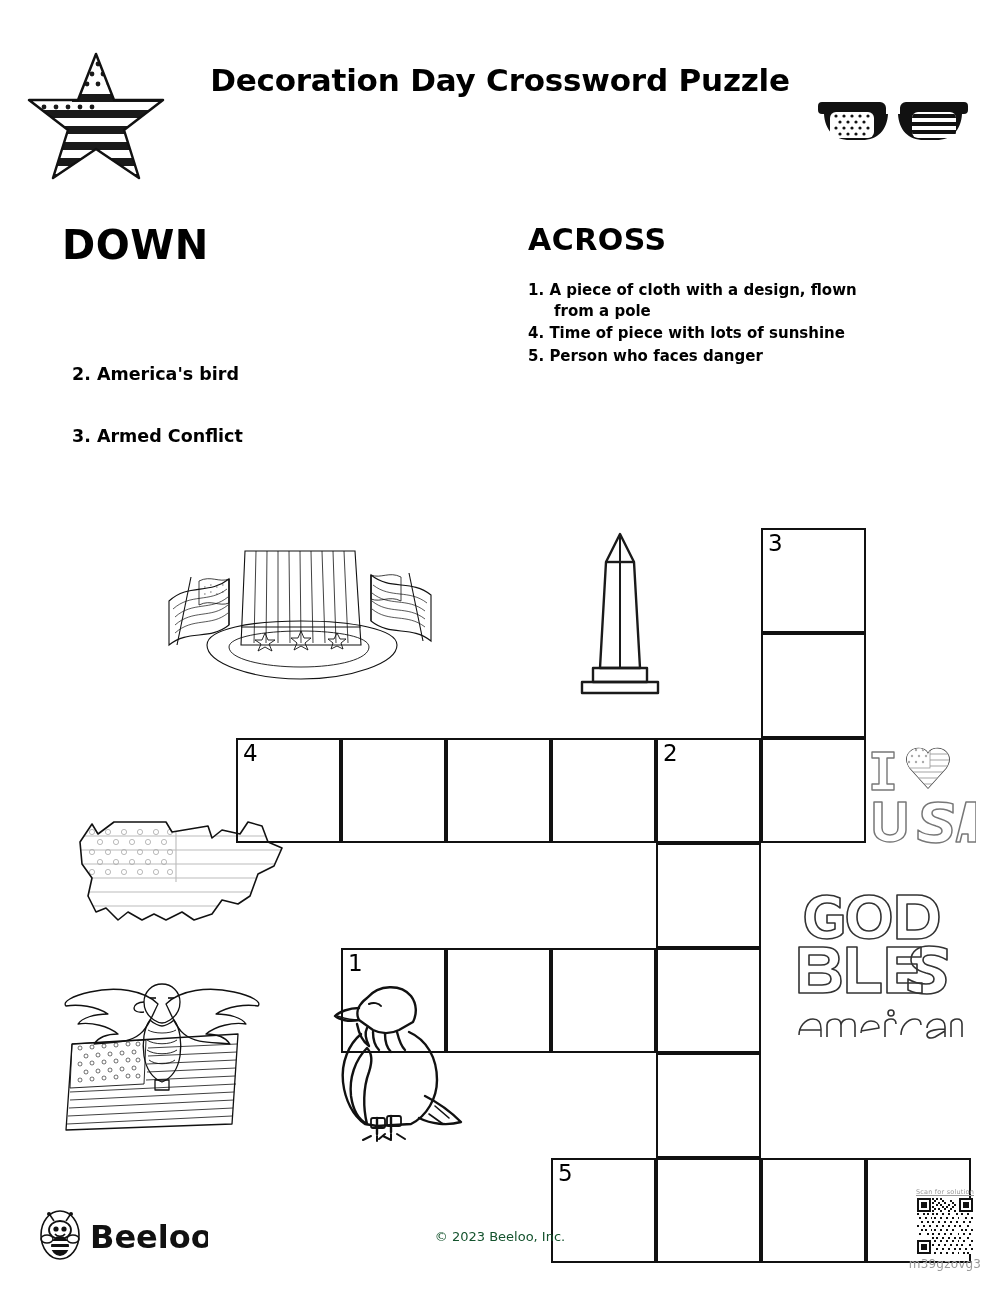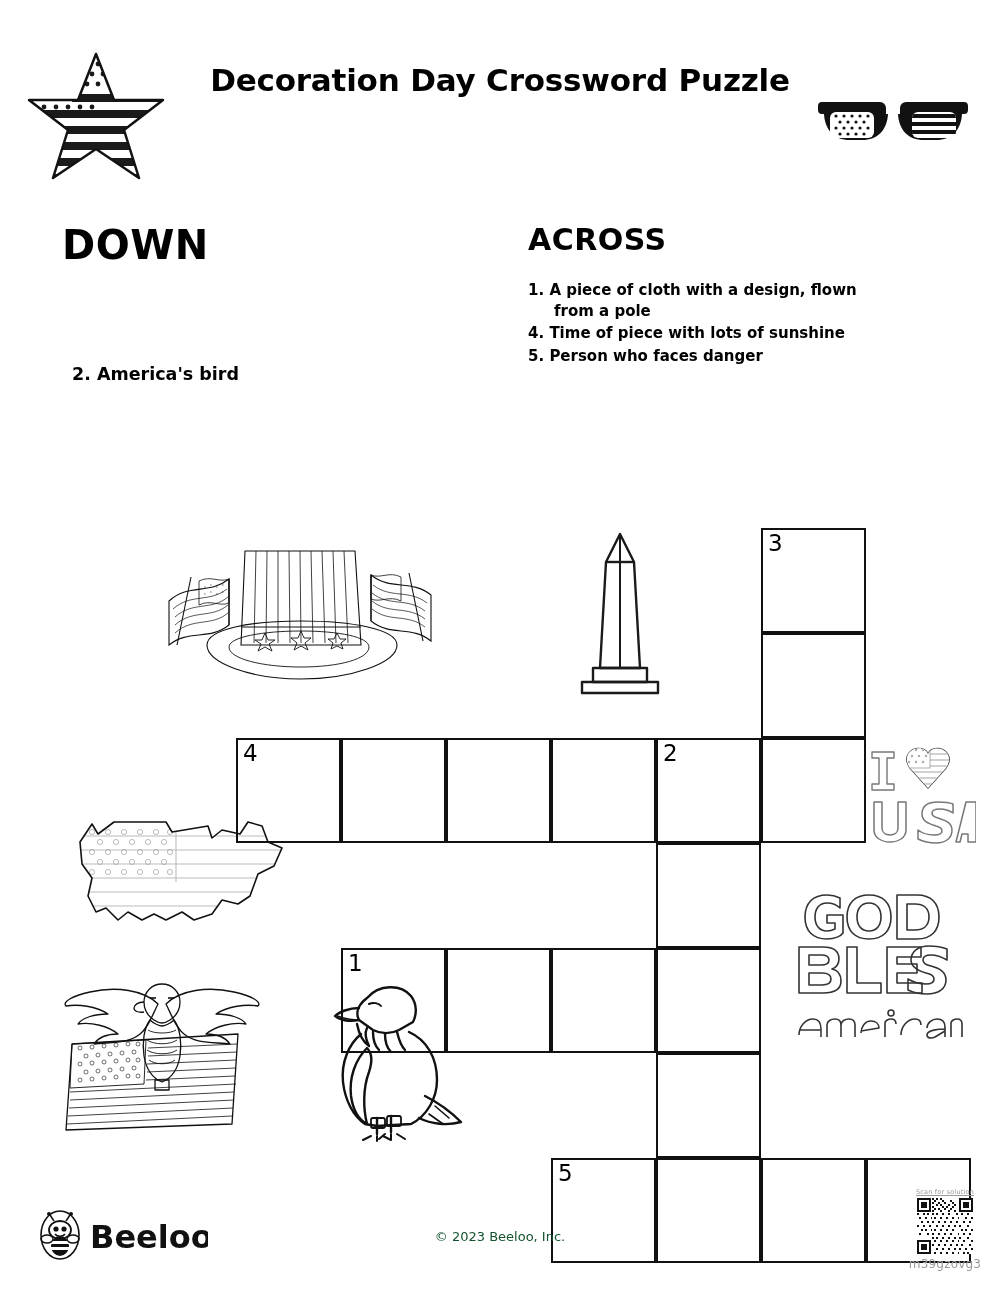--- a/index.html
+++ b/index.html
@@ -183,20 +183,24 @@
 
   <div class="title">Decoration Day Crossword Puzzle</div>
 
   <div class="sec-down">DOWN</div>
   <div class="sec-across">ACROSS</div>
 
   <div class="down-list">
     <div class="clue">
       <span>2.</span>
       <span>America's bird</span>
+    </div>
+    <div class="clue">
+      <span>3.</span>
+      <span>Armed Conflict</span>
     </div>
   </div>
 
   <div class="across-list">
     <div class="clue">
       <span>1.</span>
       <span>A piece of cloth with a design, flown from a pole</span>
     </div>
     <div class="clue">
       <span>4.</span>

